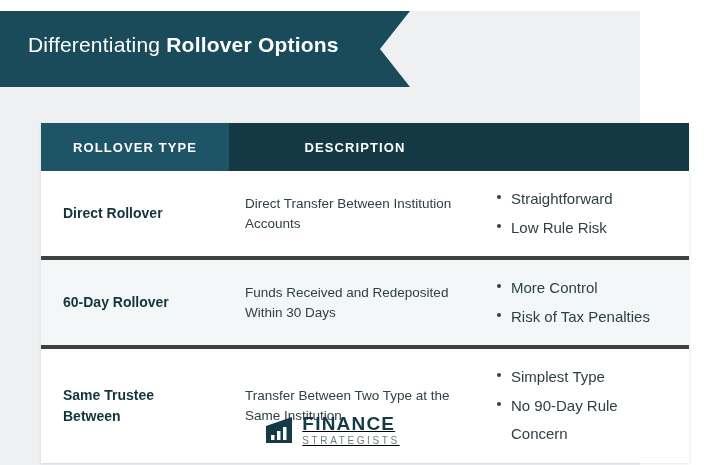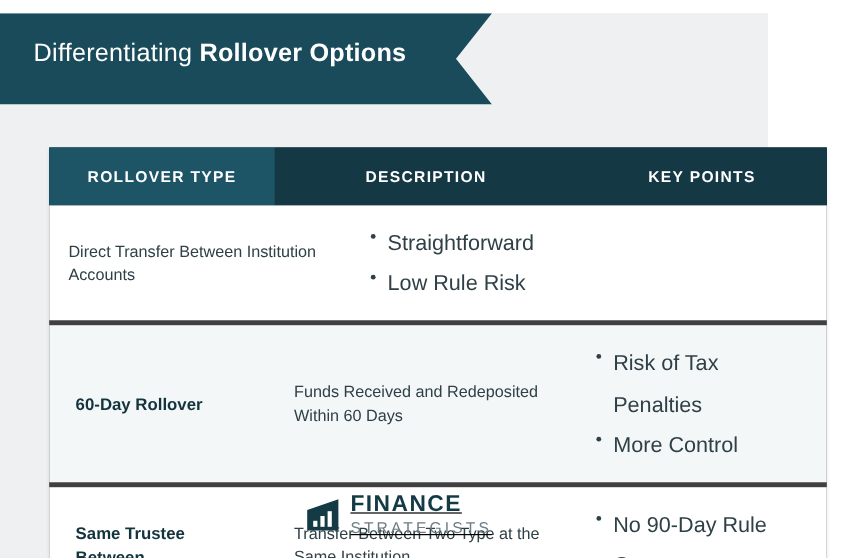--- a/index.html
+++ b/index.html
@@ -103,21 +103,21 @@
   .cell.points {
     padding-left: 10px;
   }
   .points ul {
     margin: 0;
     padding-left: 18px;
     list-style: none;
   }
   .points li {
     position: relative;
-    font-size: 18px;
+    font-size: 15px;
     color: #2f4046;
     line-height: 1.9;
     padding-left: 2px;
   }
   .points li::before {
     content: "";
     position: absolute;
     left: -12px;
     top: 10px;
     width: 4px; height: 4px;
@@ -146,21 +146,21 @@
     flex-direction: column;
     line-height: 1;
   }
   .logo-name {
     font-size: 19px;
     font-weight: bold;
     letter-spacing: 1.2px;
     color: #143a45;
   }
   .logo-sub {
-    font-size: 13px;
+    font-size: 10px;
     letter-spacing: 2.6px;
     color: #6c7c83;
     margin-top: 3px;
   }
 </style>
 </head>
 <body>
 
 <div class="page">
 
@@ -171,49 +171,50 @@
     <div class="header-title">
       <span class="light">Differentiating </span><span class="bold">Rollover Options</span>
     </div>
   </div>
 
   <div class="table">
 
     <div class="thead">
       <div class="th col-1">Rollover Type</div>
       <div class="th col-2">Description</div>
-      <div class="th col-3">Key Points</div>
     </div>
 
     <div class="row odd">
+      <div class="cell type col-1">Direct Rollover</div>
       <div class="cell desc col-2">Direct Transfer Between Institution Accounts</div>
       <div class="cell points col-3">
         <ul>
           <li>Straightforward</li>
           <li>Low Rule Risk</li>
         </ul>
       </div>
     </div>
 
     <div class="row even">
       <div class="cell type col-1">60-Day Rollover</div>
-      <div class="cell desc col-2">Funds Received and Redeposited Within 60 Days</div>
+      <div class="cell desc col-2">Funds Received and Redeposited Within 30 Days</div>
       <div class="cell points col-3">
         <ul>
+          <li>More Control</li>
           <li>Risk of Tax Penalties</li>
-          <li>More Control</li>
         </ul>
       </div>
     </div>
 
     <div class="row odd">
       <div class="cell type col-1">Same Trustee Between</div>
       <div class="cell desc col-2">Transfer Between Two Type at the Same Institution</div>
       <div class="cell points col-3">
         <ul>
+          <li>Simplest Type</li>
           <li>No 90-Day Rule Concern</li>
         </ul>
       </div>
     </div>
 
   </div>
 
   <div class="footer">
     <div class="logo-mark">
       <svg viewBox="0 0 30 30" width="30" height="30">

